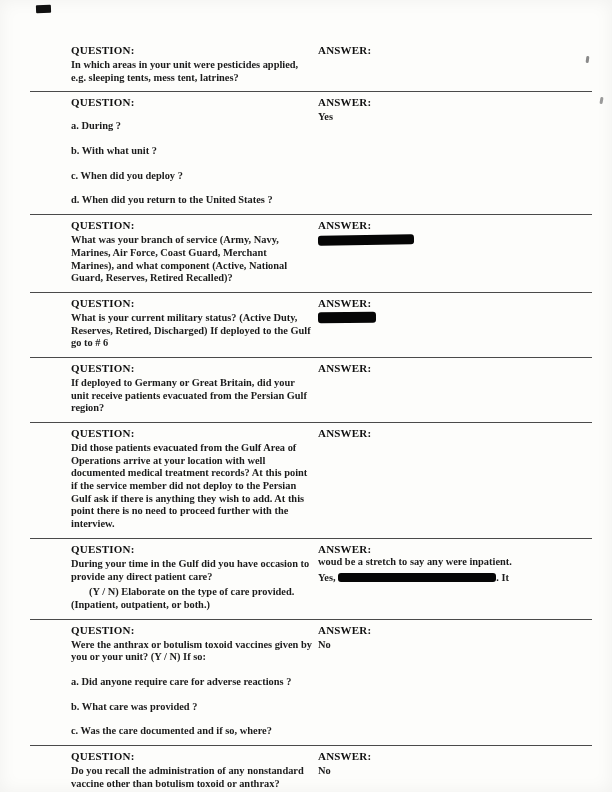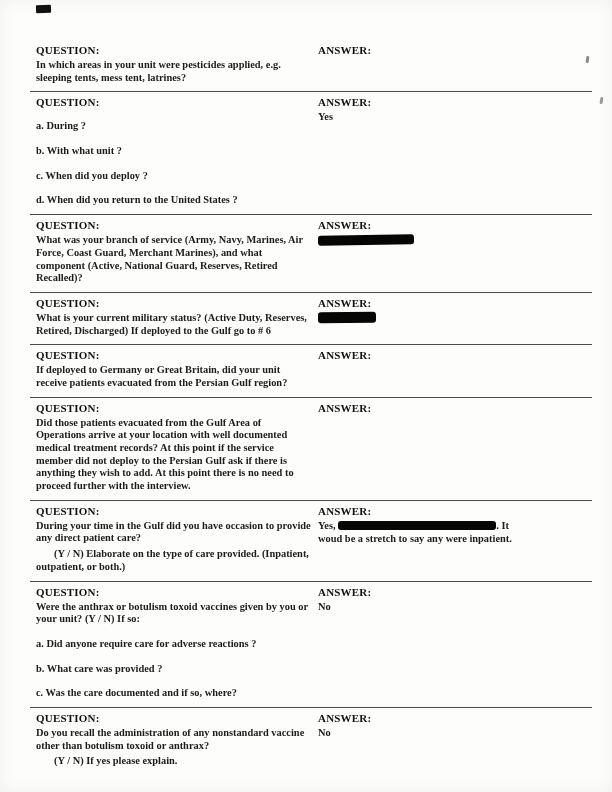--- a/index.html
+++ b/index.html
@@ -16,21 +16,21 @@
     position:absolute; left:30px; top:40px; right:20px;
   }
   .section {
     display:grid;
     grid-template-columns:282px 1fr;
     column-gap:6px;
     padding:4px 0 7px 0;
     border-top:1px solid #4a4a4a;
   }
   .section.first { border-top:none; }
-  .qcol { padding-left:6px; }
+  .qcol { padding-left:6px;margin-left:35px; }
   .acol { padding-left:0; }
   .label {
     font-weight:bold;
     font-size:11px;
     letter-spacing:0.2px;
     color:#111;
   }
   .qtext, .atext, .subitem {
     font-size:10.4px;
     line-height:1.22;
@@ -139,22 +139,22 @@
     </div>
 
     <div class="section">
       <div class="qcol">
         <div class="label">QUESTION:</div>
         <div class="qtext">During your time in the Gulf did you have occasion to provide any direct patient care?</div>
         <div class="qtext indent">(Y / N)  Elaborate on the type of care provided. (Inpatient, outpatient, or both.)</div>
       </div>
       <div class="acol">
         <div class="label">ANSWER:</div>
+        <div class="atext" style="margin-top:1px;">woud be a stretch to say any were inpatient.</div>
         <div class="atext"><span>Yes, </span><span class="redaction red-inline"></span><span>.  It</span></div>
-        <div class="atext" style="margin-top:1px;">woud be a stretch to say any were inpatient.</div>
       </div>
     </div>
 
     <div class="section">
       <div class="qcol">
         <div class="label">QUESTION:</div>
         <div class="qtext">Were the anthrax or botulism toxoid vaccines given by you or your unit?  (Y / N)  If so:</div>
         <div class="subitem">a.  Did anyone require care for adverse reactions ?</div>
         <div class="subitem">b.  What care was provided ?</div>
         <div class="subitem">c.  Was the care documented and if so, where?</div>

